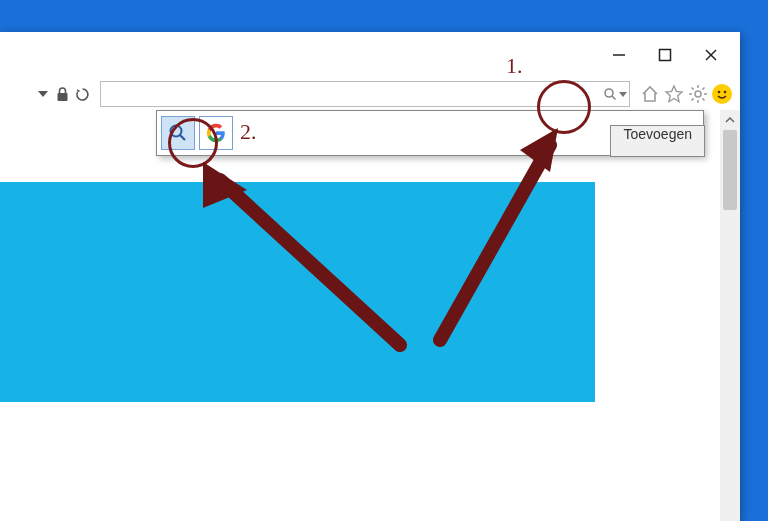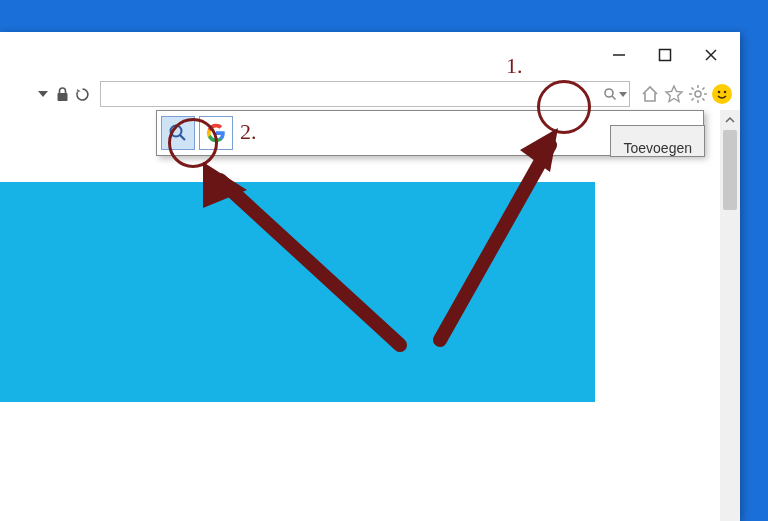--- a/index.html
+++ b/index.html
@@ -20,21 +20,21 @@
 .mag{color:#777;margin-right:2px}
 .tri-down2{width:0;height:0;border-left:4px solid transparent;border-right:4px solid transparent;border-top:5px solid #777}
 .right-icons{display:flex;align-items:center;gap:4px;margin-right:2px}
 .home,.star,.gear{color:#9a9a9a}
 .smiley{width:20px;height:20px;border-radius:50%;background:#ffcc00;position:relative}
 .smiley:before,.smiley:after{content:"";position:absolute}
 
 .dropdown{position:absolute;left:156px;right:64px;top:110px;height:44px;background:#fff;border:1px solid #888;box-shadow:3px 3px 6px rgba(0,0,0,.25);display:flex;align-items:center;padding:0 4px}
 .provider{width:32px;height:32px;border:1px solid #7aa0d6;margin-right:4px;display:flex;align-items:center;justify-content:center;background:#e6f0fb}
 .provider.sel{background:#cfe3f7}
-.add-btn{margin-left:auto;height:30px;padding:0 12px;background:#f0f0f0;border:1px solid #888;display:flex;align-items:flex-end;font-size:14px;color:#333;position:absolute;right:-2px;bottom:-2px}
+.add-btn{margin-left:auto;height:30px;padding:0 12px;background:#f0f0f0;border:1px solid #888;display:flex;align-items:flex-start;font-size:14px;color:#333;position:absolute;right:-2px;bottom:-2px}
 .dd-flex{display:flex;align-items:center;width:100%;height:100%}
 
 .content{position:absolute;left:0;top:78px;right:0;bottom:0;background:#fff}
 .blue-block{position:absolute;left:0;top:72px;width:595px;height:220px;background:#18b3e6}
 
 .scroll{position:absolute;right:0;top:78px;bottom:0;width:20px;background:#f0f0f0}
 .scroll-up{width:20px;height:20px;display:flex;align-items:center;justify-content:center;color:#666;position:absolute;top:0}
 .scroll-track{position:absolute;top:20px;bottom:0;width:20px}
 .scroll-thumb{position:absolute;top:0;height:80px;width:14px;left:3px;background:#c8c8c8;border-radius:2px}
 

